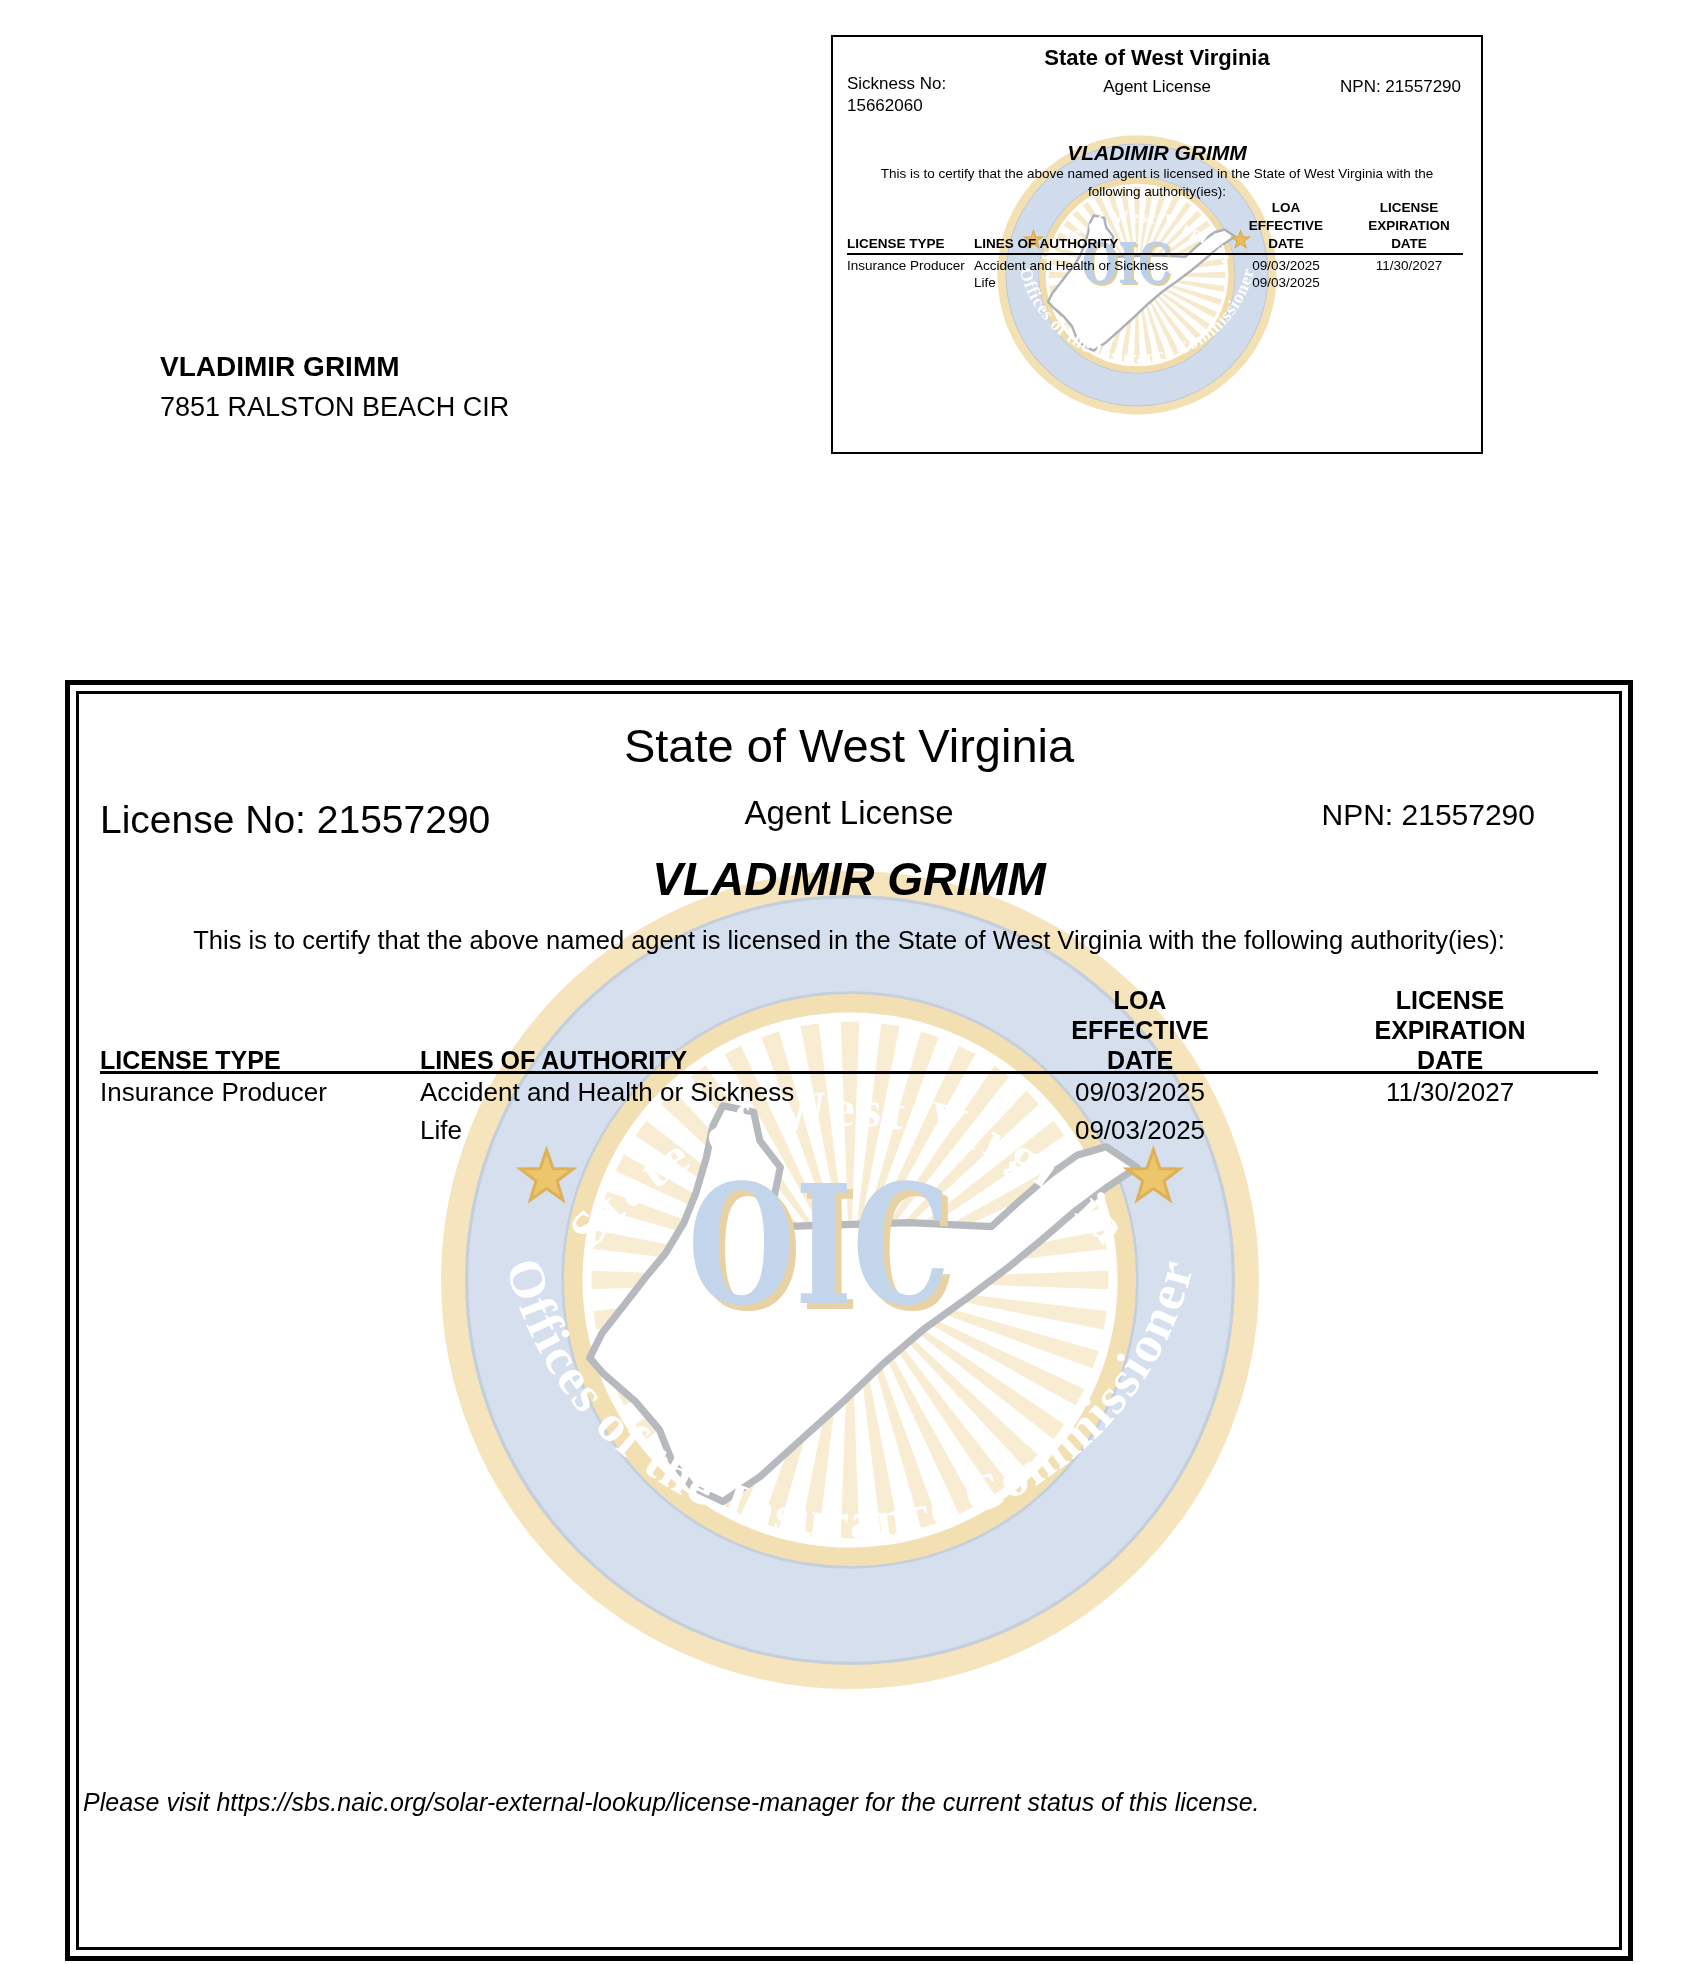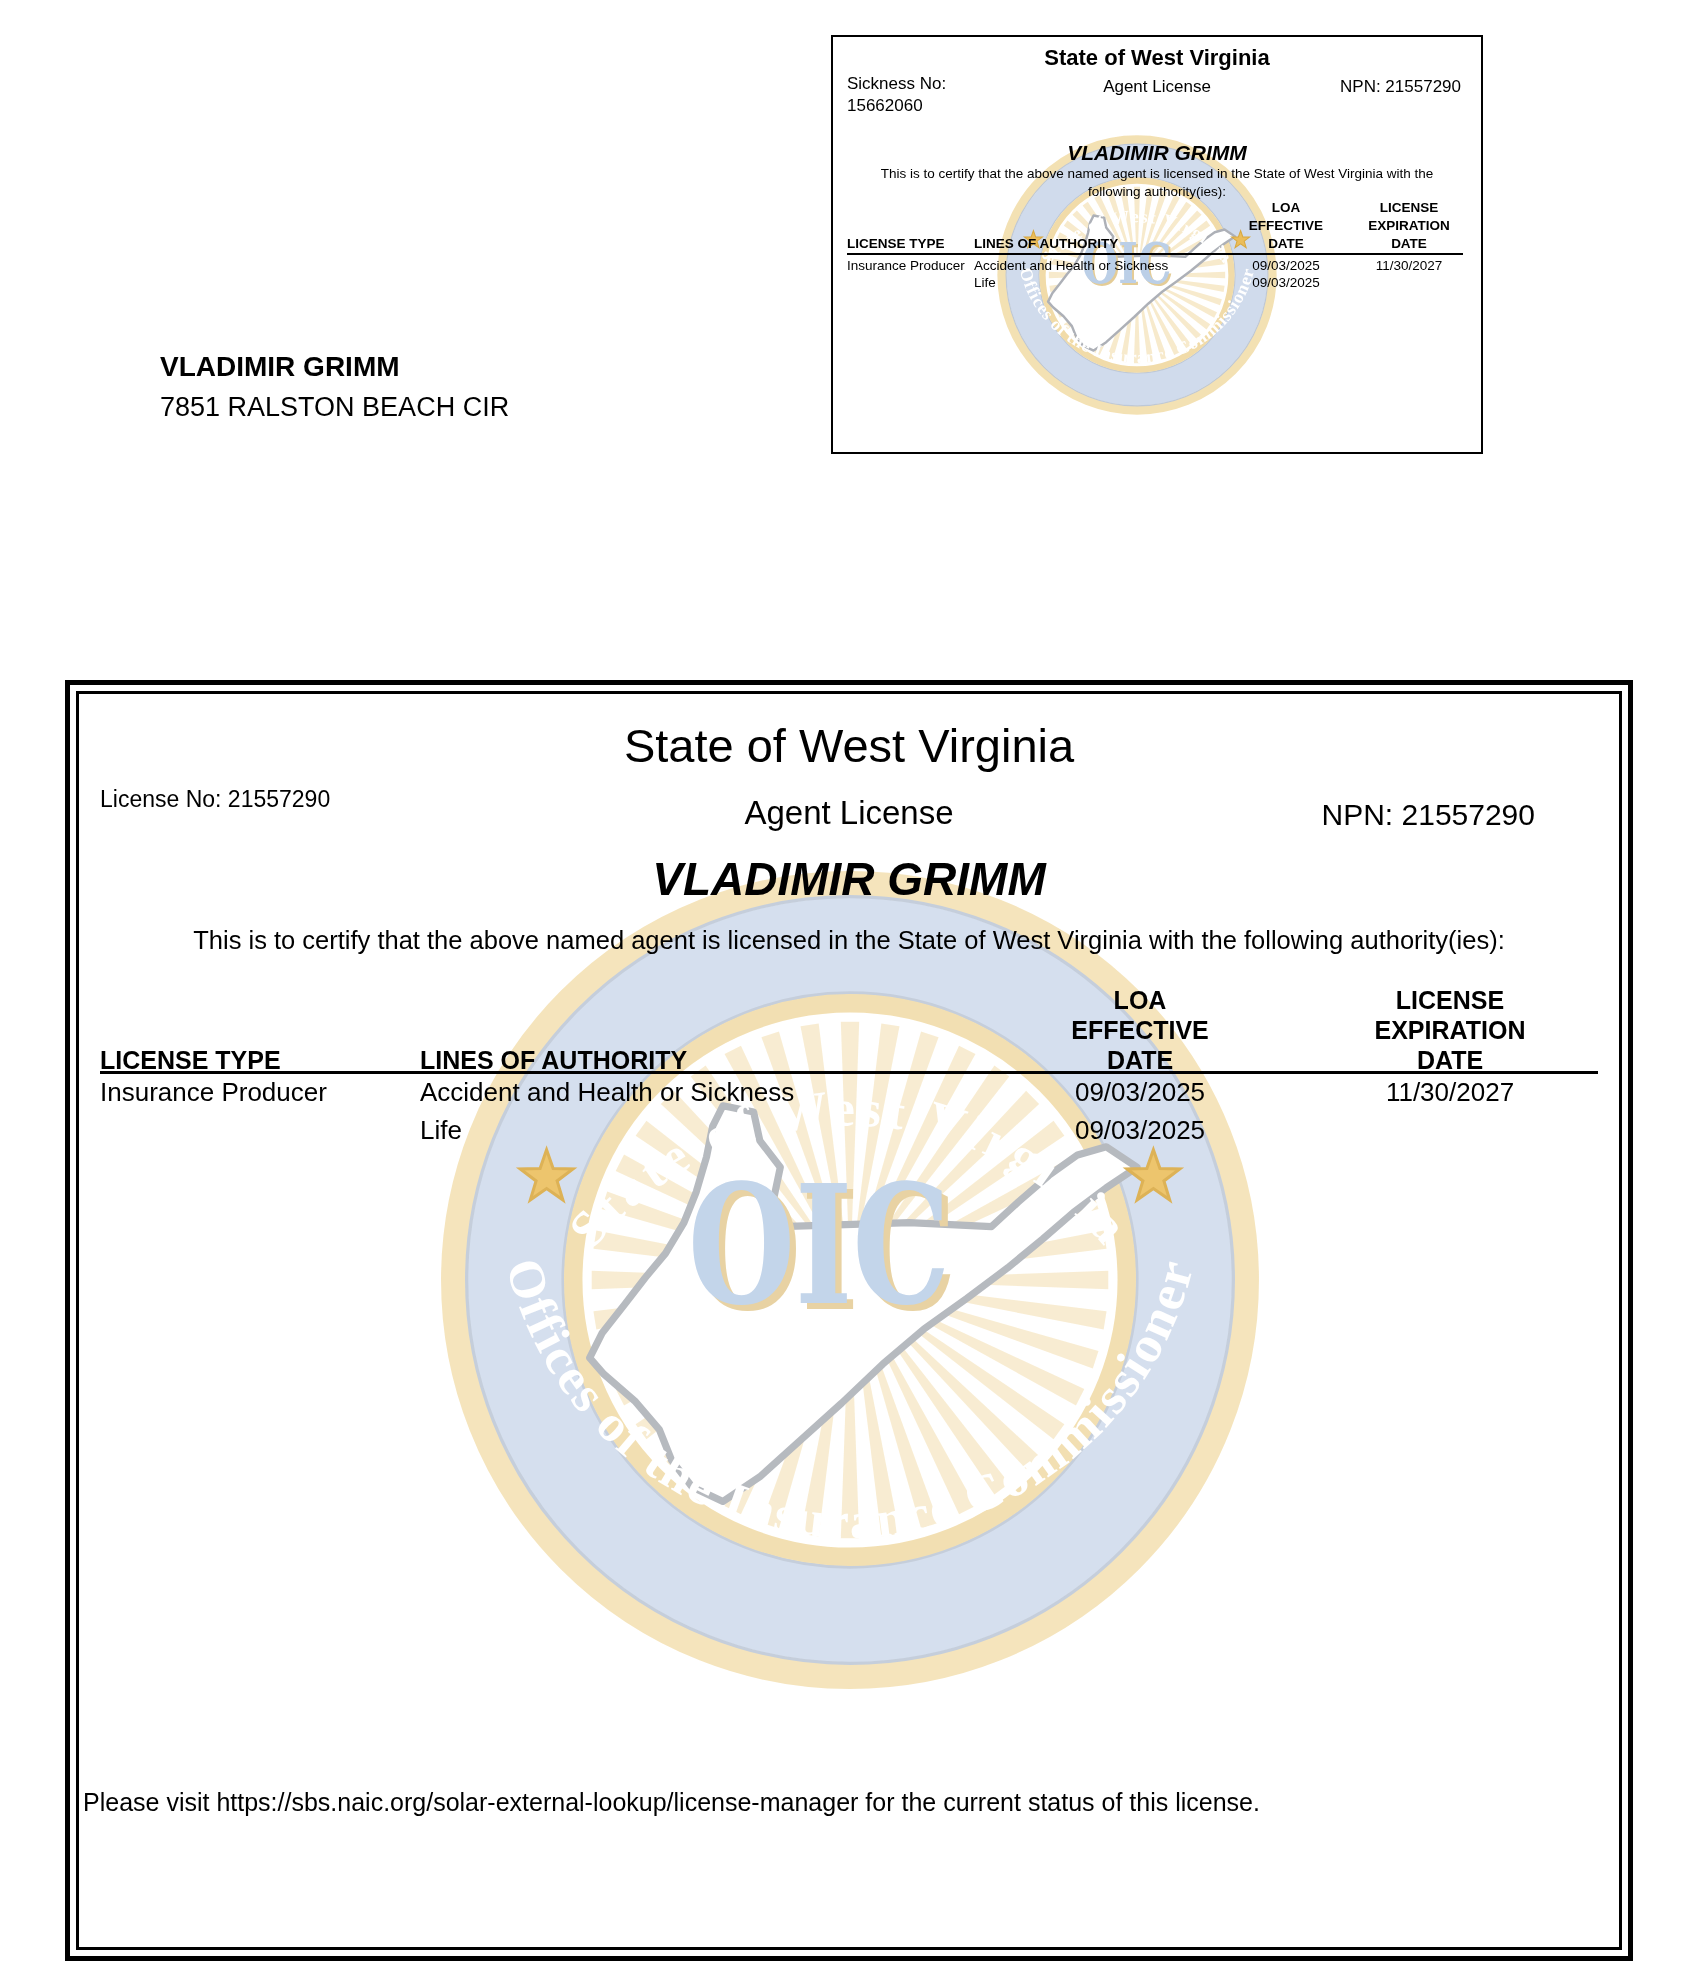--- a/index.html
+++ b/index.html
@@ -23,29 +23,29 @@
   .mc-th{font-size:13.5px;font-weight:bold;line-height:18px;}
   .mc-td{font-size:13.5px;line-height:17px;}
   .mc-rule{top:216px;left:14px;width:616px;height:2px;background:#000;z-index:2;}
 
   
   .certificate{left:65px;top:680px;width:1568px;height:1281px;background:#fff;}
   .cert-border-outer{inset:0;border:5px solid #000;z-index:3;pointer-events:none;}
   .cert-border-inner{inset:11px;border:3px solid #000;z-index:3;pointer-events:none;}
   .certificate .txt{position:absolute;z-index:2;}
   .ct-title{top:38px;left:0;right:0;text-align:center;font-size:47px;}
-  .ct-licno{top:106px;left:35px;font-size:23px;}
+  .ct-licno{top:118px;left:35px;font-size:39px;}
   .ct-doctype{top:114px;left:0;right:0;text-align:center;font-size:33px;}
   .ct-npn{top:118px;right:98px;font-size:30px;}
   .ct-name{top:172px;left:0;right:0;text-align:center;font-size:46px;font-weight:bold;font-style:italic;}
   .ct-certify{top:246px;left:0;right:0;text-align:center;font-size:25.5px;}
   .ct-th{font-size:25px;font-weight:bold;line-height:30px;}
   .ct-td{font-size:26px;line-height:32px;}
   .ct-rule{top:391px;left:35px;width:1498px;height:3px;background:#000;z-index:2;}
-  .ct-footer{top:1108px;left:18px;font-size:25px;}
+  .ct-footer{top:1108px;left:18px;font-size:25px;font-style:italic;}
   .ctr{text-align:center;}
 
   
   .seal{z-index:1;}
   .seal svg{width:100%;height:100%;display:block;}
   .seal-mini{left:164px;top:98px;width:280px;height:280px;opacity:.93;}
   .seal-big{left:375px;top:190px;width:820px;height:820px;opacity:.82;}
   .arc{fill:#ffffff;font-family:"Liberation Serif",serif;font-weight:bold;text-anchor:middle;}
   .arc-top{font-size:25px;letter-spacing:2.5px;}
   .arc-bot{font-size:25px;letter-spacing:1px;}

